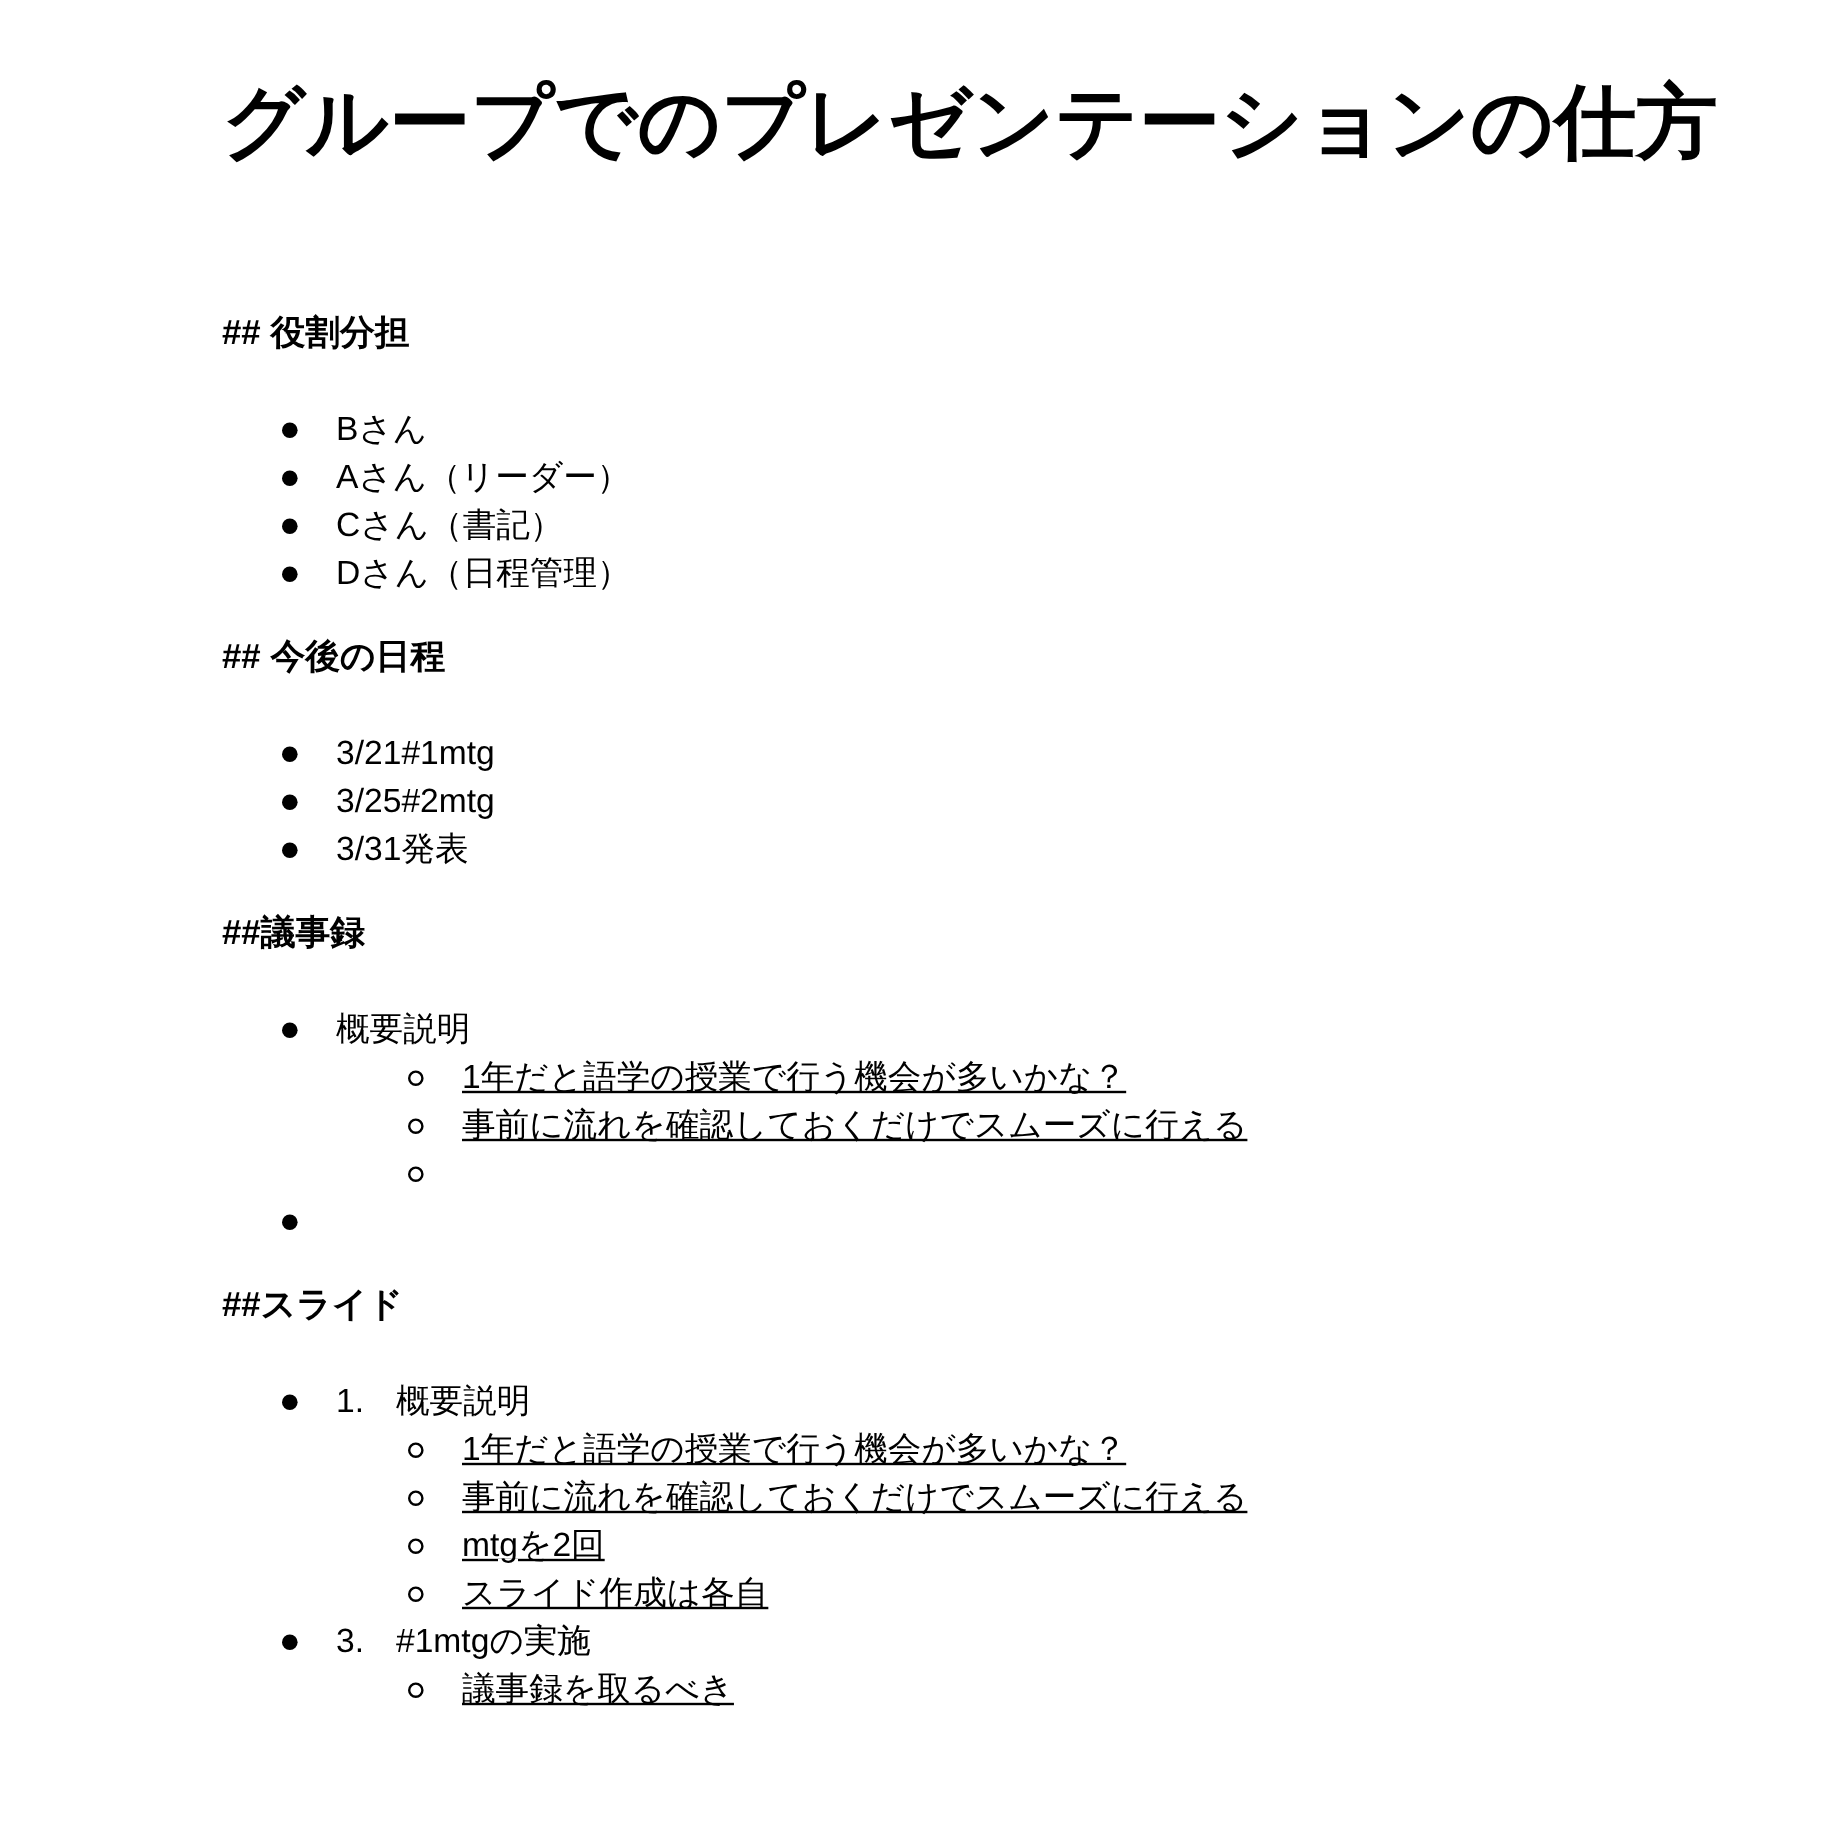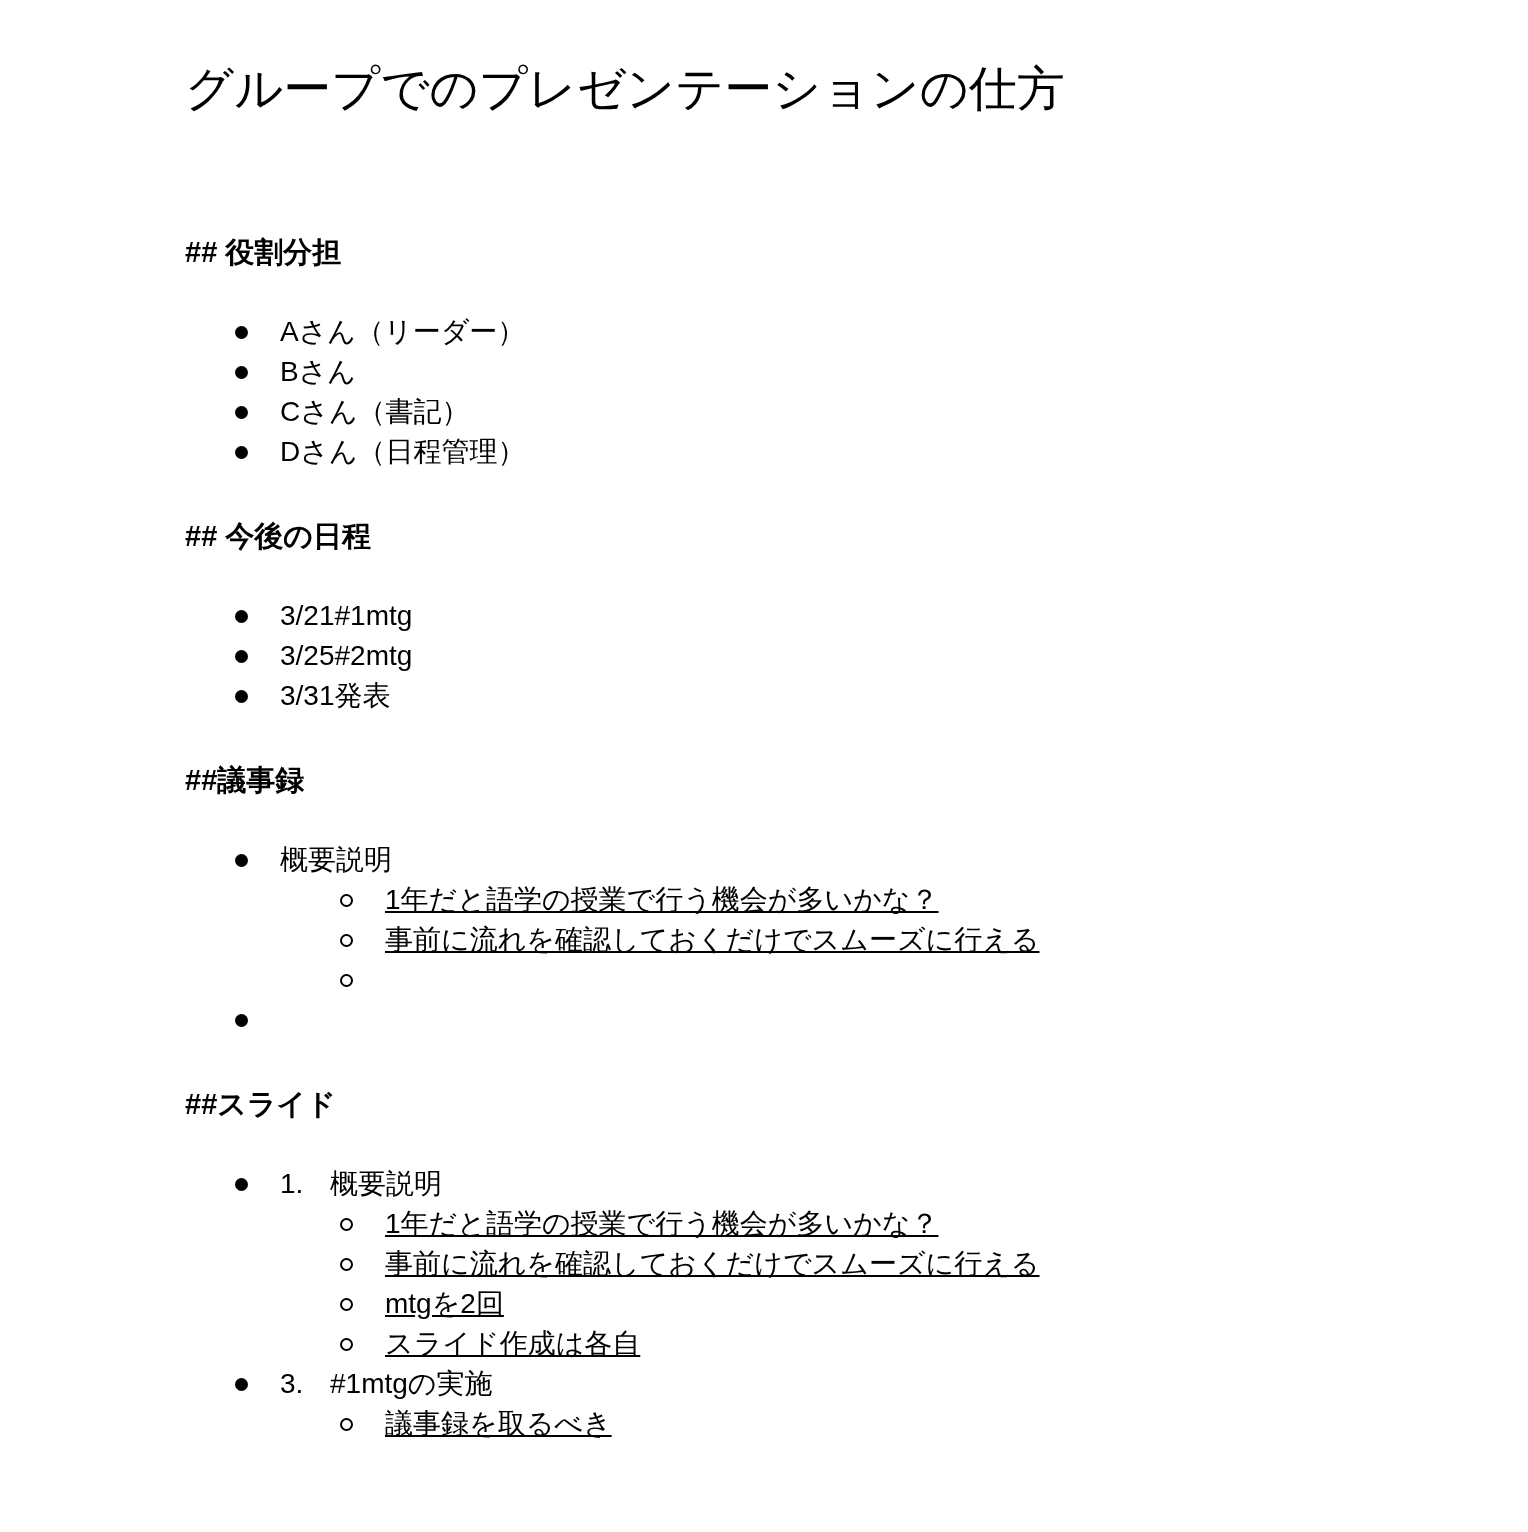--- a/index.html
+++ b/index.html
@@ -12,31 +12,31 @@
     min-height: 1532px;
     font-family: "Liberation Sans", "DejaVu Sans", sans-serif;
     color: #000000;
     overflow-x: hidden;
   }
   .page {
     padding: 58px 60px 40px 185px;
     box-sizing: border-box;
   }
   .doc-title {
-    font-size: 48px;
-    font-weight: 400;
+    font-size: 68px;
+    font-weight: 700;
     line-height: 1.3;
     margin: 0 0 112px 0;
     white-space: nowrap;
   }
   .sec-heading {
     font-size: 29px;
     font-weight: 700;
     line-height: 40px;
-    margin: 44px 0 40px 0;
+    margin: 30px 0 40px 0;
   }
   .list { margin: 0; }
   .item {
     position: relative;
     font-size: 28px;
     line-height: 40px;
     min-height: 40px;
   }
   .item.l1 { padding-left: 95px; }
   .item.l2 { padding-left: 200px; text-decoration: underline; }
@@ -68,22 +68,22 @@
   }
 </style>
 </head>
 <body>
 
 <div class="page">
   <h1 class="doc-title">グループでのプレゼンテーションの仕方</h1>
   <div id="sections">
       <h2 class="sec-heading">## 役割分担</h2>
       <div class="list">
+        <div class="item l1"><span class="bullet filled"></span><span class="txt">Bさん</span></div>
         <div class="item l1"><span class="bullet filled"></span><span class="txt">Aさん（リーダー）</span></div>
-        <div class="item l1"><span class="bullet filled"></span><span class="txt">Bさん</span></div>
         <div class="item l1"><span class="bullet filled"></span><span class="txt">Cさん（書記）</span></div>
         <div class="item l1"><span class="bullet filled"></span><span class="txt">Dさん（日程管理）</span></div>
       </div>
       <h2 class="sec-heading">## 今後の日程</h2>
       <div class="list">
         <div class="item l1"><span class="bullet filled"></span><span class="txt">3/21#1mtg</span></div>
         <div class="item l1"><span class="bullet filled"></span><span class="txt">3/25#2mtg</span></div>
         <div class="item l1"><span class="bullet filled"></span><span class="txt">3/31発表</span></div>
       </div>
       <h2 class="sec-heading">##議事録</h2>

